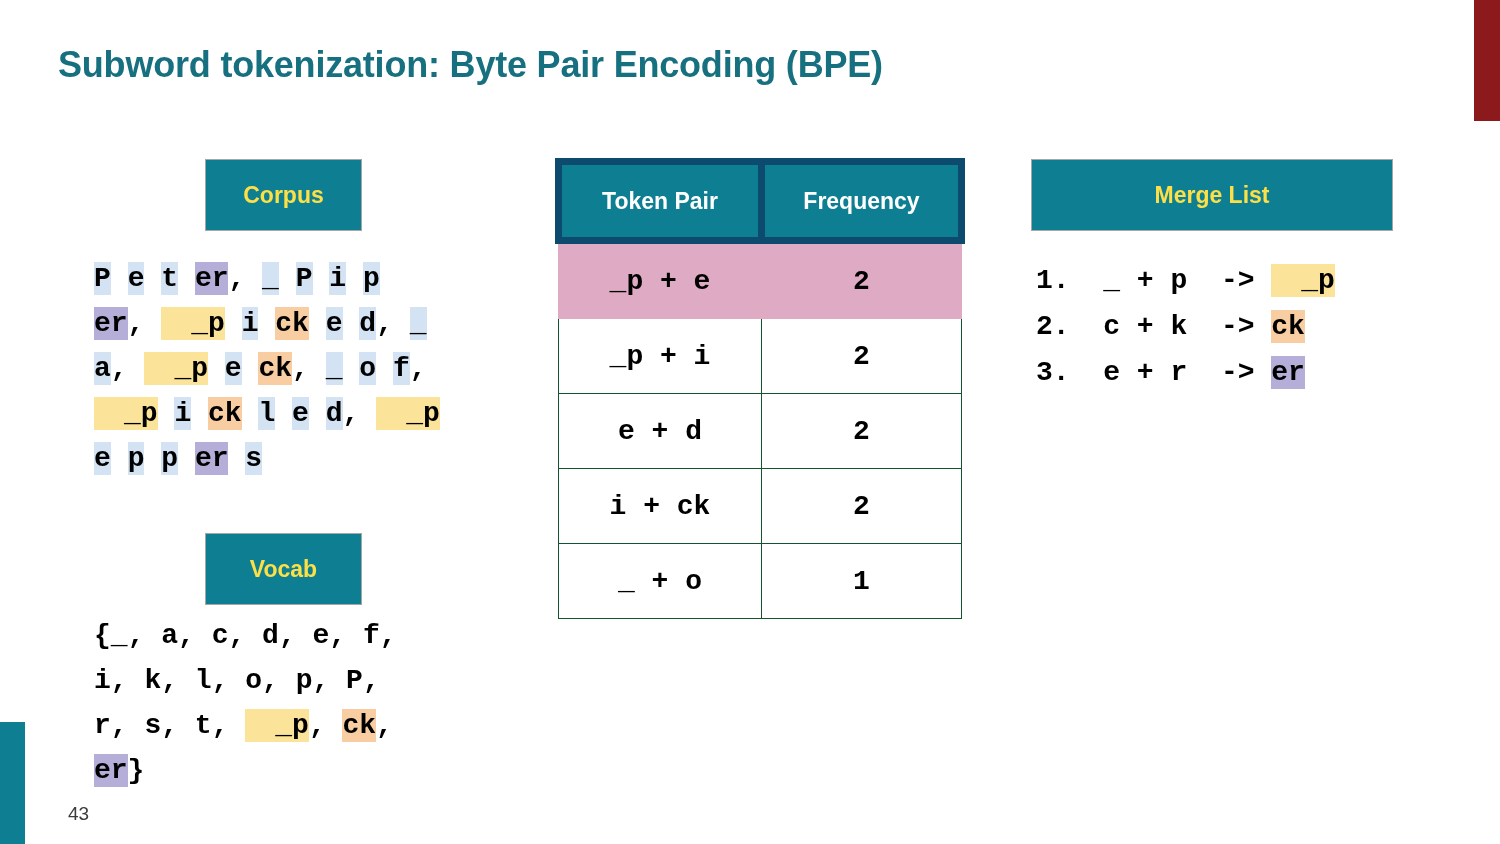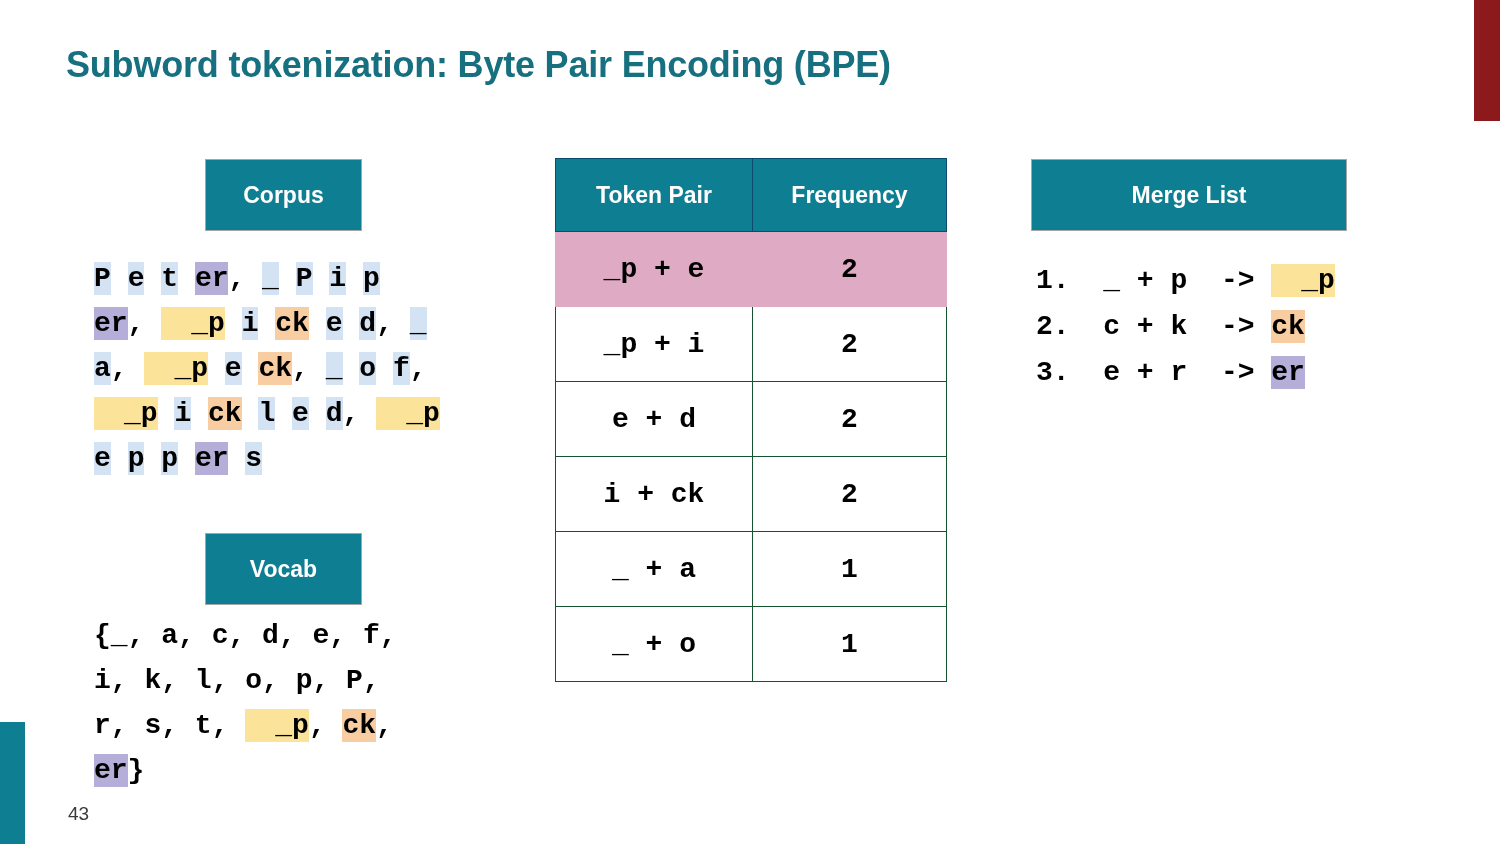--- a/index.html
+++ b/index.html
@@ -36,39 +36,38 @@
   
   .slide-title {
     position: absolute;
     left: 58px;
     top: 44px;
     font-size: 36px;
     font-weight: bold;
     color: #17707f;
     letter-spacing: -0.2px;
     white-space: nowrap;
-    margin-left: 8px;
   }
 
   
   .chip {
     position: absolute;
     background: #0e7e92;
     border: 1px solid #a6a6a6;
-    color: #ffffff;
+    color: #fde047;
     font-size: 23px;
     font-weight: bold;
     display: flex;
     align-items: center;
     justify-content: center;
     box-sizing: border-box;
   }
   .chip-corpus { left: 205px; top: 159px; width: 157px; height: 72px; }
   .chip-vocab  { left: 205px; top: 533px; width: 157px; height: 72px; }
-  .chip-merge  { left: 1031px; top: 159px; width: 316px; height: 72px; align-items: center; }
+  .chip-merge  { left: 1031px; top: 159px; width: 362px; height: 72px; align-items: center; }
 
   
   .mono-block {
     position: absolute;
     font-family: "Liberation Mono", "DejaVu Sans Mono", monospace;
     font-size: 28px;
     font-weight: bold;
     color: #000000;
     line-height: 45px;
     white-space: pre;
@@ -91,21 +90,21 @@
     width: 389px;
     border-collapse: collapse;
     table-layout: fixed;
   }
   .freq-table th {
     background: #0e7e92;
     color: #ffffff;
     font-size: 23px;
     font-weight: bold;
     height: 72px;
-    border: 1px solid #0c4a6e;
+    border: 7px solid #0c4a6e;
     padding: 0;
   }
   .freq-table th.col-pair { width: 196px; }
   .freq-table th.col-freq { width: 193px; }
   .freq-table td {
     height: 74px;
     border: 1px solid #14532d;
     text-align: center;
     font-family: "Liberation Mono", "DejaVu Sans Mono", monospace;
     font-size: 28px;
@@ -173,24 +172,20 @@
     </tr>
     <tr>
       <td>e + d</td>
       <td>2</td>
     </tr>
     <tr>
       <td>i + ck</td>
       <td>2</td>
     </tr>
     <tr>
-      <td>_ + a</td>
-      <td>1</td>
-    </tr>
-    <tr>
       <td>_ + o</td>
       <td>1</td>
     </tr>
   </tbody>
 </table>
 
 <div class="chip chip-merge">
   <span>Merge List</span>
 </div>
 

